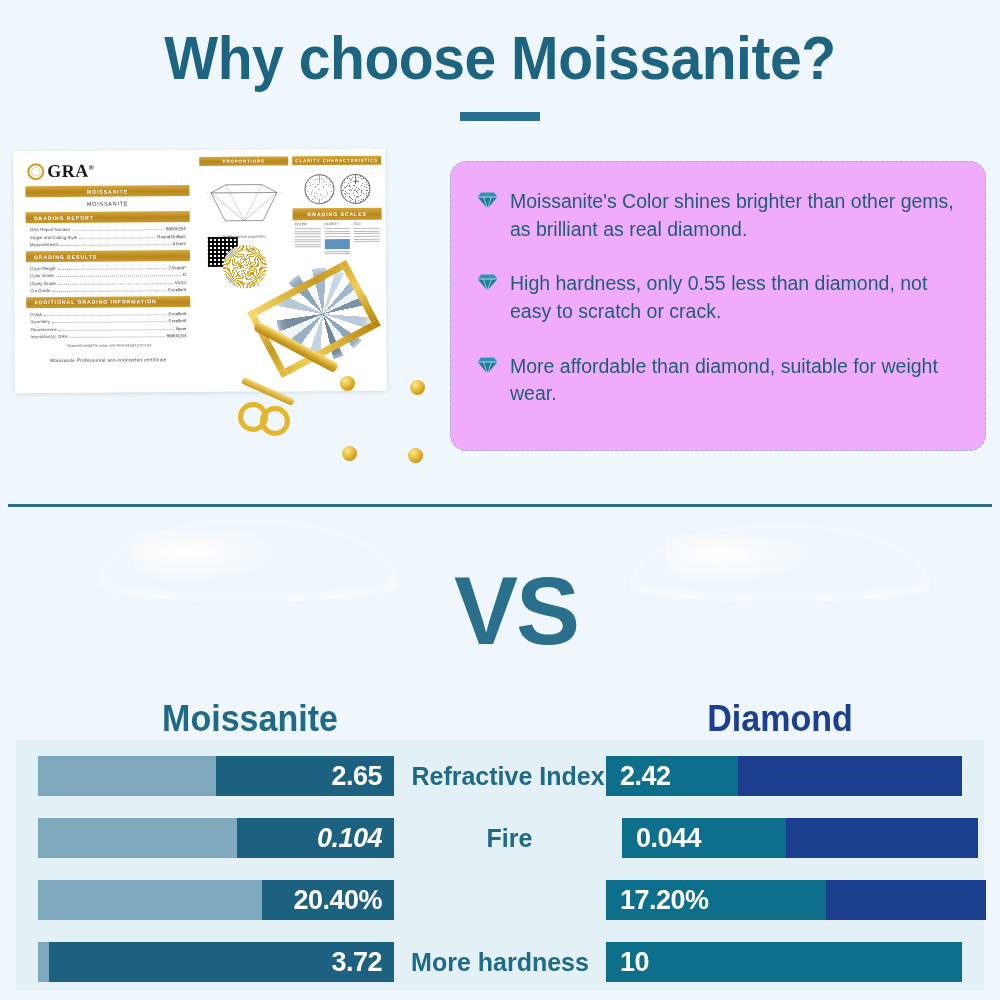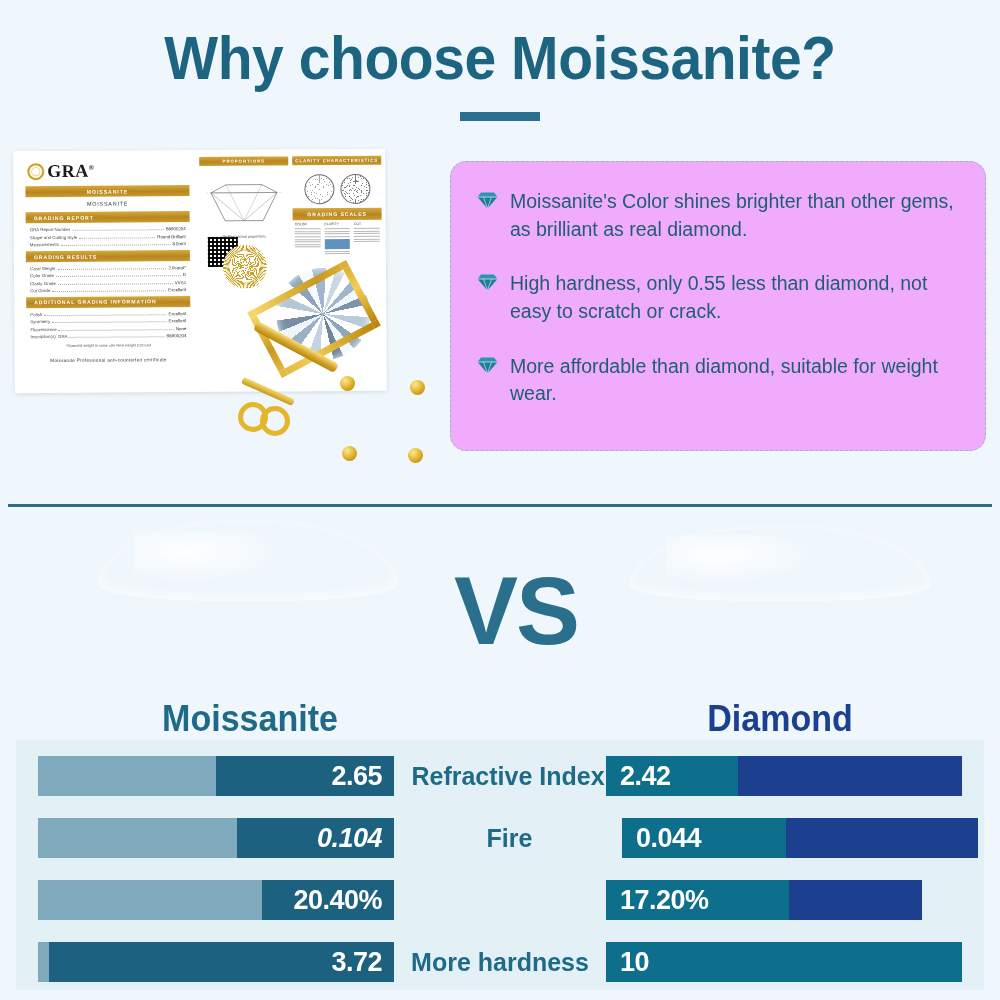--- a/index.html
+++ b/index.html
@@ -504,21 +504,21 @@
         </div>
         <div class="metric" style="left: 368px; width: 251px;">Fire</div>
         <div class="bar-right" style="left: 586px; width: 356px; margin-left: 20px;">
           <div class="fill-right" style="width: 46%;">0.044</div>
         </div>
       </div>
     <div class="trow" id="row2" style="top:140px">
         <div class="bar-left" style="width: 356px;">
           <div class="fill-left" style="width: 37%;">20.40%</div>
         </div>
-        <div class="bar-right" style="left: 590px; width: 316px;">
+        <div class="bar-right" style="left: 590px; width: 380px;">
           <div class="fill-right" style="width: 58%;">17.20%</div>
         </div>
       </div>
     <div class="trow" id="row3" style="top:202px">
         <div class="bar-left" style="width: 356px;">
           <div class="fill-left" style="width: 97%;">3.72</div>
         </div>
         <div class="metric" style="left: 378px; width: 212px;">More hardness</div>
         <div class="bar-right" style="left: 590px; width: 356px;">
           <div class="fill-right" style="width: 100%;">10</div>

